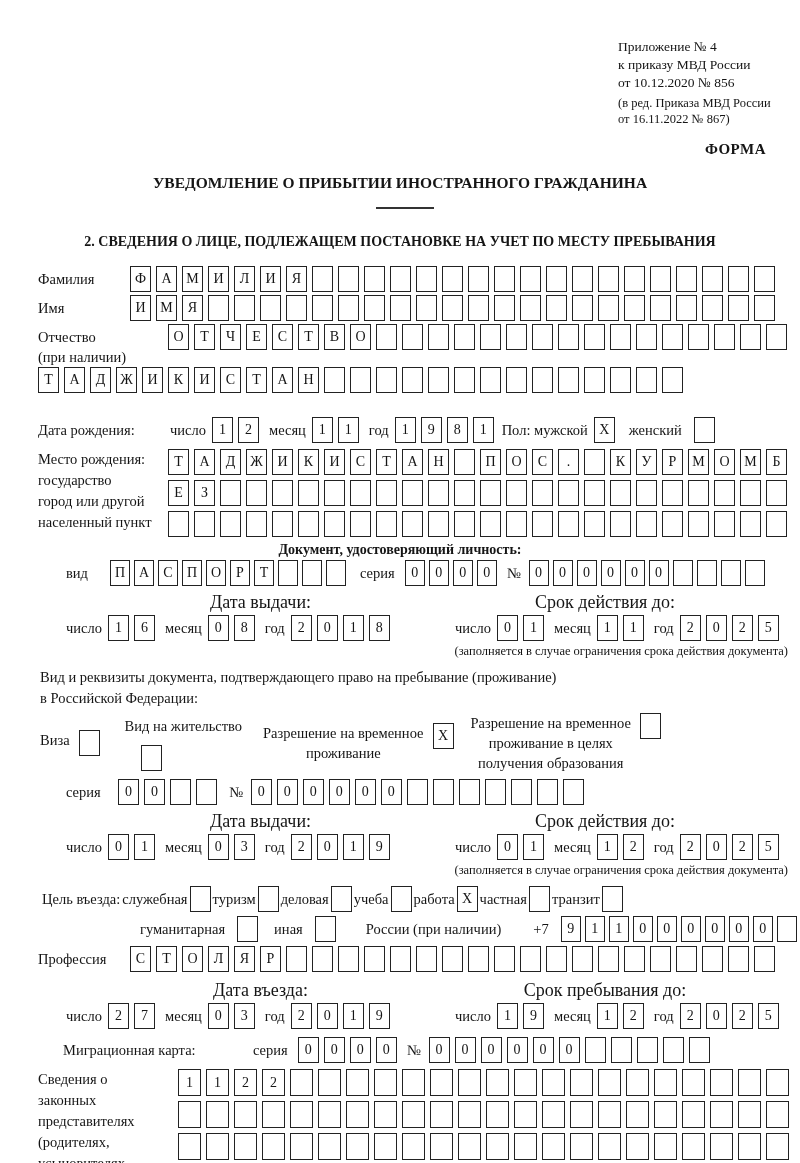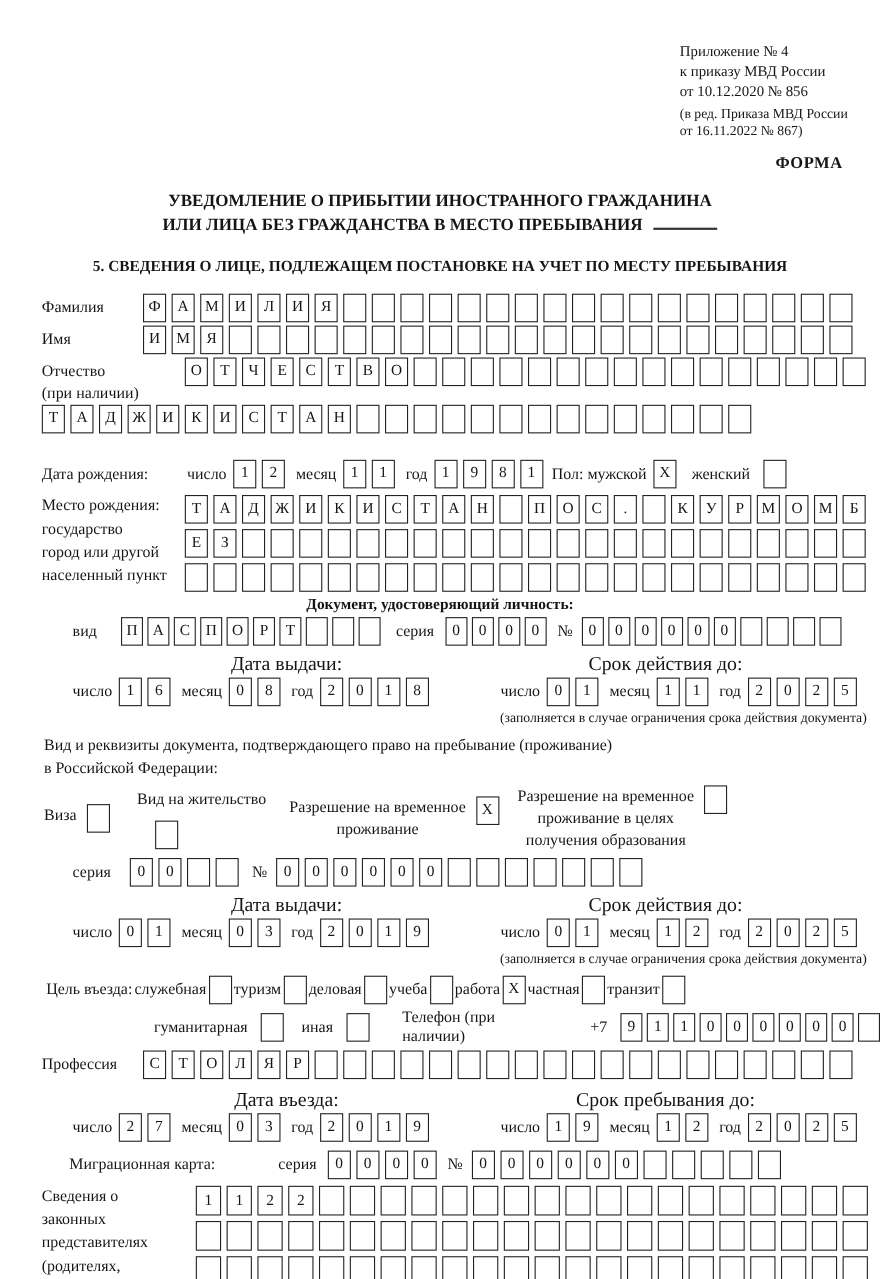--- a/index.html
+++ b/index.html
@@ -58,24 +58,24 @@
   </div>
   <div class="annex-note">
     <div>(в ред. Приказа МВД России</div>
     <div>от 16.11.2022 № 867)</div>
   </div>
 
   <div class="forma">ФОРМА</div>
 
   <div class="title">
     <div>УВЕДОМЛЕНИЕ О ПРИБЫТИИ ИНОСТРАННОГО ГРАЖДАНИНА</div>
-    <div><span>ИЛИ ЛИЦА БЕЗ ГРАЖДАНСТВА В МЕСТО ПРЕБЫВАНИЯ</span><span class="uline"></span></div>
-  </div>
-
-  <div class="sec-head">5. СВЕДЕНИЯ О ЛИЦЕ, ПОДЛЕЖАЩЕМ ПОСТАНОВКЕ НА УЧЕТ ПО МЕСТУ ПРЕБЫВАНИЯ</div>
+    <div><span class="uline"></span></div>
+  </div>
+
+  <div class="sec-head">2. СВЕДЕНИЯ О ЛИЦЕ, ПОДЛЕЖАЩЕМ ПОСТАНОВКЕ НА УЧЕТ ПО МЕСТУ ПРЕБЫВАНИЯ</div>
 
   <div class="frow" style="margin-top:16px;">
     <span class="lbl">Фамилия</span>
     <span class="cells">
         <span class="cell">Ф</span>
         <span class="cell">А</span>
         <span class="cell">М</span>
         <span class="cell">И</span>
         <span class="cell">Л</span>
         <span class="cell">И</span>
@@ -544,21 +544,21 @@
 
   <div class="frow" style="margin-left:140px;margin-top:4px;gap:12px;">
     <span>гуманитарная</span>
     <span class="cells">
         <span class="cell"></span>
       </span>
     <span style="margin-left:4px;">иная</span>
     <span class="cells">
         <span class="cell"></span>
       </span>
-    <span style="margin-left:18px;">Телефон (при наличии)</span>
+    <span style="margin-left:18px;">России (при наличии)</span>
     <span style="margin-left:20px;">+7</span>
     <span class="cells sm">
         <span class="cell">9</span>
         <span class="cell">1</span>
         <span class="cell">1</span>
         <span class="cell">0</span>
         <span class="cell">0</span>
         <span class="cell">0</span>
         <span class="cell">0</span>
         <span class="cell">0</span>

